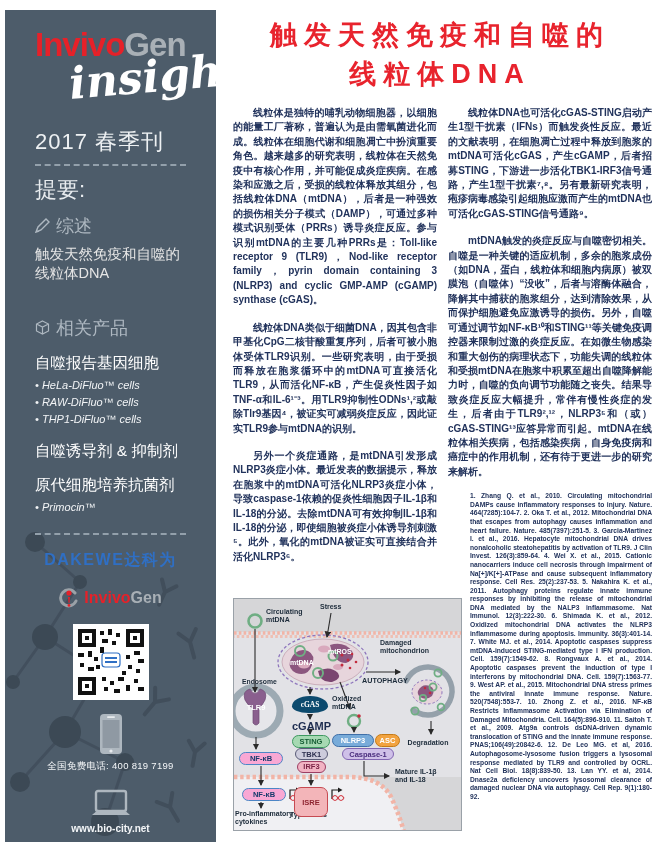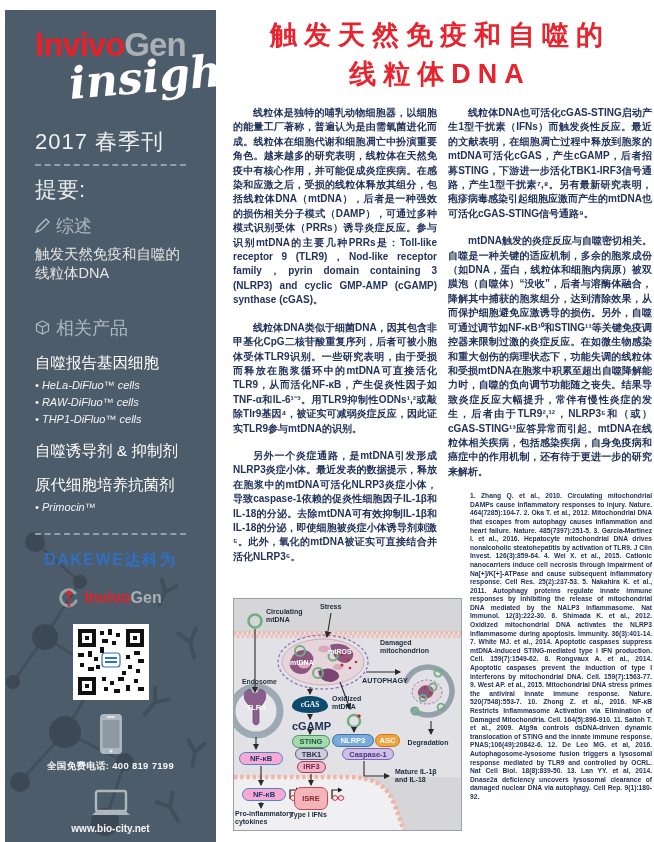--- a/index.html
+++ b/index.html
@@ -22,21 +22,21 @@
   .grp { margin-top:13px; }
   .grp-title { font-size:15.5px; color:#ffffff; }
   .grp-items { margin-top:3px; }
   .grp-item { font-size:11px; line-height:1.55; color:#f2f4f6;font-style:italic; }
   .grp-item::before { content:"• "; }
   .dakewe { margin-top:15px; text-align:center; font-size:16px; font-weight:bold; color:#2f6fc4; letter-spacing:1.5px; }
   .ivg-small { margin-top:17px; display:flex; justify-content:center; align-items:center; gap:5px; font-size:16px; font-weight:bold; }
   .qr-wrap { margin-top:16px; display:flex; justify-content:center; }
   .qr { width:76px; height:76px; background:#fff; padding:5px; }
   .contact-icon { margin-top:13px; display:flex; justify-content:center; }
-  .contact-text { margin-top:5px; text-align:center; font-size:9.5px; font-weight:bold; color:#f4f6f8; letter-spacing:0.3px; }
+  .contact-text { margin-top:5px; text-align:center; font-size:9.5px; font-weight:normal; color:#f4f6f8; letter-spacing:0.3px; }
   .url-text { margin-top:4px; text-align:center; font-size:10px; font-weight:bold; color:#f4f6f8; }
 
   
   .main-title { position:absolute; left:232px; top:16px; width:416px; text-align:center; color:#e8232d; font-weight:bold; }
   .main-title .t1 { font-size:27px; letter-spacing:7px; line-height:1.45; }
   .main-title .t2 { font-size:27px; letter-spacing:7px; line-height:1.45; }
   .cols { position:absolute; left:233px; top:106px; width:419px; display:flex; gap:11px; }
   .col { width:204px; }
   .col p { font-size:10px; line-height:14.4px; text-align:justify; color:#22335c; font-weight:600; text-indent:2em; margin-bottom:13px; }
   .references { font-size:6.7px; line-height:8.6px; text-align:justify; color:#22335c; font-weight:600; }
@@ -354,19 +354,19 @@
     <div class="dg-label" style="left:161px; top:169px; width:52px;">Mature IL-1β and IL-18</div>
     <div class="dg-label" style="left:1px; top:211px; width:68px;">Pro-inflammatory cytokines</div>
     <div class="dg-label" style="left:56px; top:212px; width:44px;">Type I IFNs</div>
 
     <div class="pill blob-cgas" style="left:58px; top:97px; width:36px; height:17px; border-width:0;">cGAS</div>
     <div class="pill pill-sting" style="left:58px; top:136px; width:38px; height:13px;">STING</div>
     <div class="pill pill-tbk1" style="left:61px; top:149px; width:33px; height:12px;">TBK1</div>
     <div class="pill pill-irf3" style="left:63px; top:161.5px; width:29px; height:12px;">IRF3</div>
     <div class="pill pill-nfkb" style="left:5px; top:153px; width:44px; height:13px;">NF-κB</div>
     <div class="pill pill-nfkb" style="left:8px; top:189px; width:44px; height:13px;">NF-κB</div>
-    <div class="pill pill-isre" style="left:60px; top:188px; width:34px; height:23px;">ISRE</div>
+    <div class="pill pill-isre" style="left:60px; top:188px; width:34px; height:30px;">ISRE</div>
     <div class="pill pill-nlrp3" style="left:98px; top:135px; width:42px; height:13px;">NLRP3</div>
     <div class="pill pill-asc" style="left:141px; top:135px; width:25px; height:13px;">ASC</div>
     <div class="pill pill-casp" style="left:108px; top:149px; width:52px; height:12px;">Caspase-1</div>
   </div>
 
 </div>
 
 </body></html>

